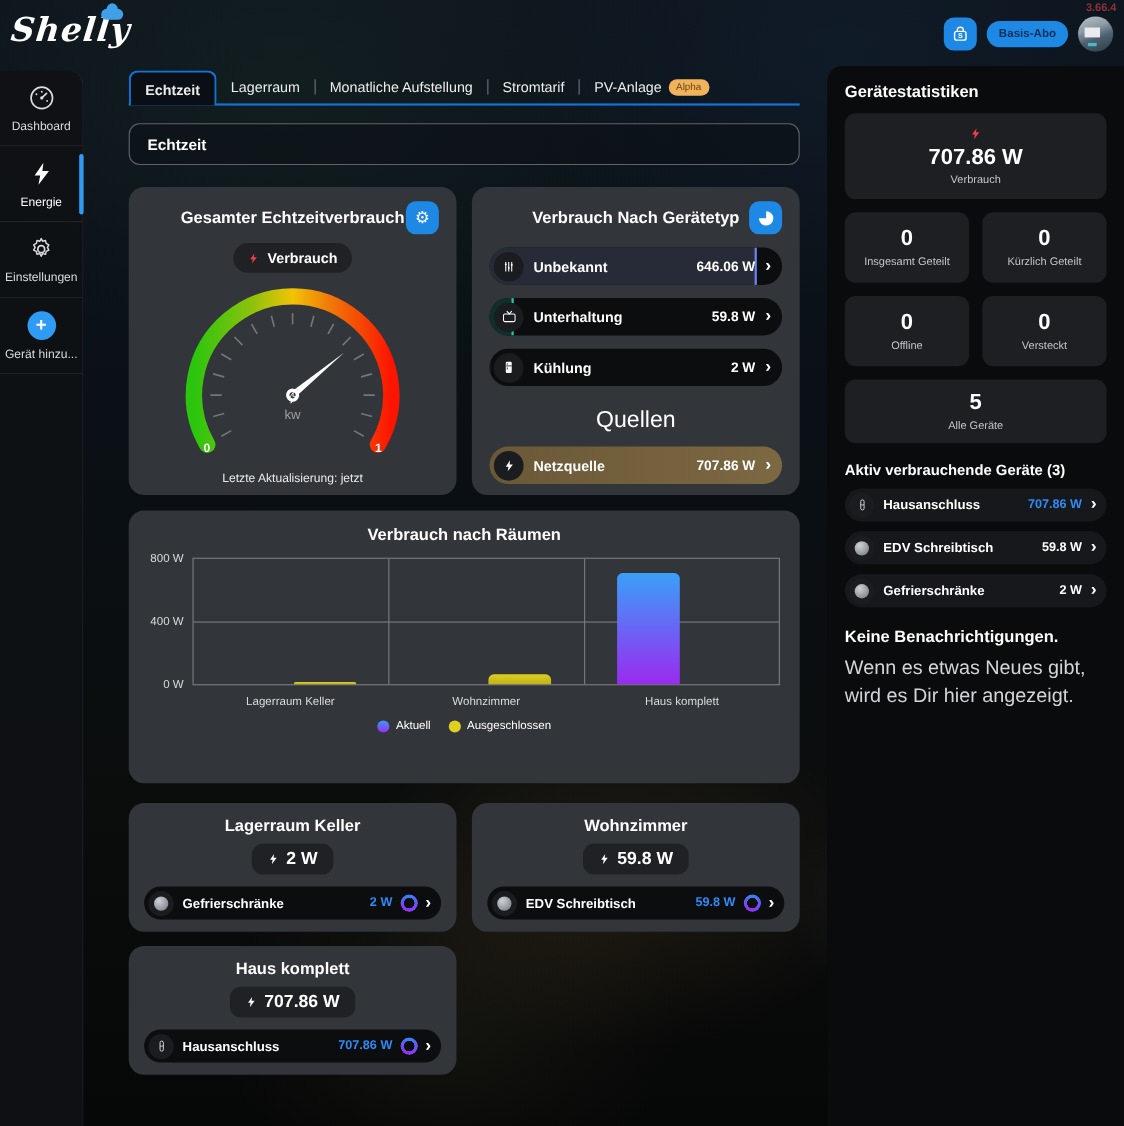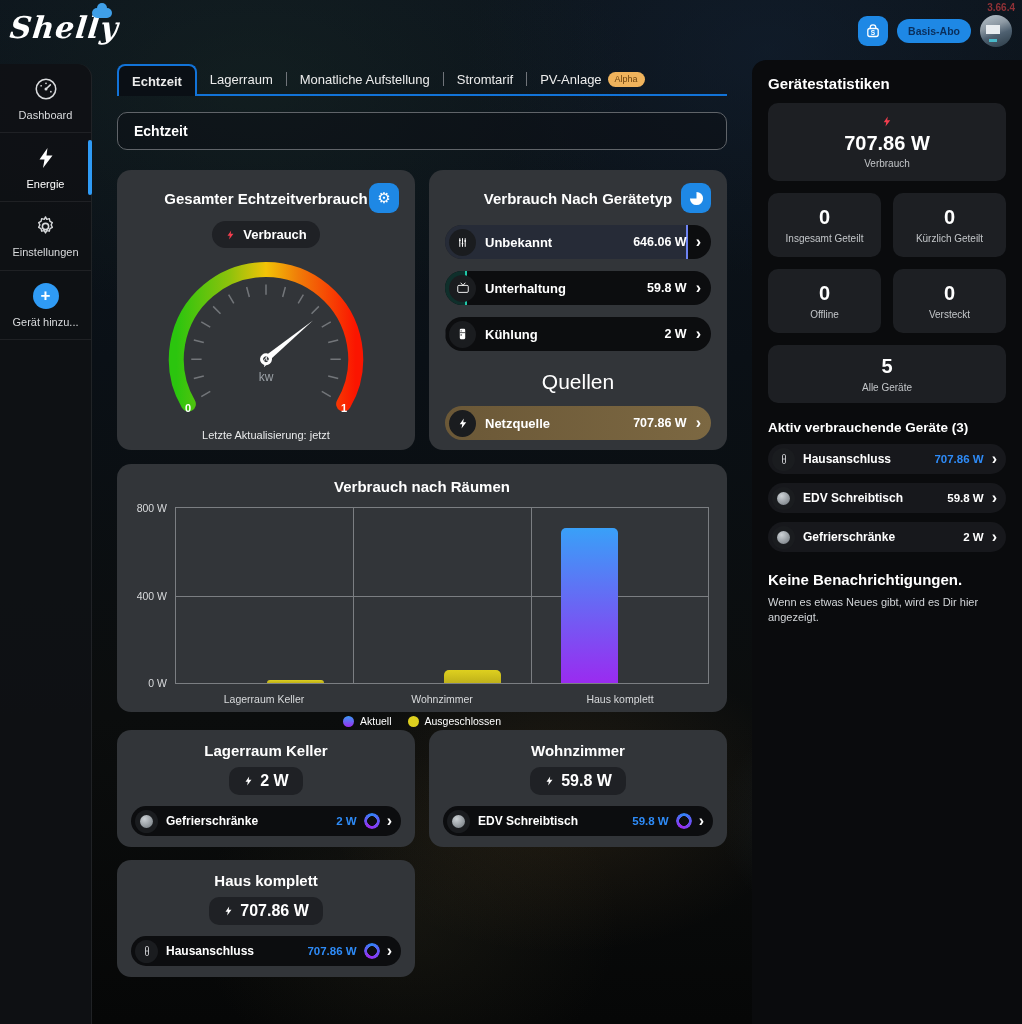--- a/index.html
+++ b/index.html
@@ -33,21 +33,21 @@
     display:flex; align-items:center; justify-content:center; cursor:pointer; }
   .sub-pill { height:24px; padding:0 11px; border-radius:13px; background:#1e88e5;
     display:flex; align-items:center; font-size:10.5px; font-weight:bold; color:#0a2f5c; cursor:pointer; }
   .avatar { width:32px; height:32px; border-radius:50%; overflow:hidden;
     background:
       linear-gradient(160deg, #b9c3cb 0%, #8e9aa4 35%, #4e6070 60%, #2b3b46 100%); position:relative; }
   .avatar::after { content:""; position:absolute; left:6px; top:10px; width:14px; height:9px;
     background:#e8ecef; box-shadow:0 11px 0 -3px #49b8c8; }
 
   
-  .sidebar { position:absolute; left:0; top:64px; bottom:0; width:92px;
+  .sidebar { position:absolute; left:0; top:64px; bottom:0; width:76px;
     background:rgba(15,17,20,0.93); border-right:1px solid rgba(255,255,255,0.08);
     border-radius:0 14px 0 0; }
   .side-item { height:69px; display:flex; flex-direction:column; align-items:center; justify-content:center;
     gap:7px; border-bottom:1px solid rgba(255,255,255,0.07); position:relative; cursor:pointer; }
   .side-item .lbl { font-size:11px; color:#d9dbdd; max-width:80px; white-space:nowrap; overflow:hidden; }
   .side-item.active .lbl { color:#fff; }
   .active-bar { position:absolute; right:-1px; top:7px; width:4px; height:55px; background:#2f9bf5; border-radius:3px; }
   .plus-circle { width:26px; height:26px; border-radius:50%; background:#2f9bf5; display:flex;
     align-items:center; justify-content:center; font-size:17px; font-weight:bold; color:#fff; line-height:1; }
 
@@ -96,21 +96,21 @@
   .ticon { width:27px; height:27px; border-radius:50%; background:#1a1c1f; flex:none;
     display:flex; align-items:center; justify-content:center; margin-right:9px; }
   .tlabel { flex:1; font-size:13px; font-weight:bold; white-space:nowrap; overflow:hidden; }
   .tvalue { font-size:12.5px; font-weight:bold; margin-right:9px; }
   .chev { color:#fff; font-size:16px; font-weight:bold; line-height:1; }
   .quellen { text-align:center; font-size:21px; margin-top:19px; }
   .trow.source { background:linear-gradient(90deg,#6b5837,#7c6842); }
 
   
   .chart-card { width:610px; height:248px; margin-top:14px; padding:14px 18px; }
-  .plot-outer { position:relative; margin-left:40px; margin-top:12px; height:177px; }
+  .plot-outer { position:relative; margin-left:40px; margin-top:12px; height:116px; }
   .plot { position:absolute; inset:0; border:1px solid #7b7e82; display:grid; grid-template-columns:1fr 1fr 1fr; }
   .pcol { position:relative; }
   .pcol + .pcol { border-left:1px solid #7b7e82; }
   .midline { position:absolute; left:0; right:0; top:50%; height:1px; background:#7b7e82; z-index:0; }
   .bars { position:absolute; left:0; right:0; bottom:0; top:0; display:flex; align-items:flex-end;
     justify-content:center; gap:4px; z-index:1; }
   .bar { width:57px; border-radius:5px 5px 0 0; }
   .bar.s0 { background:linear-gradient(180deg,#39a0f8 0%,#9a2bf0 100%); }
   .bar.s1 { background:linear-gradient(180deg,#ded01f 0%,#bfb11a 100%); }
   .ylab { position:absolute; right:100%; padding-right:8px; font-size:10.5px; color:#d8dadc; white-space:nowrap; }
@@ -153,21 +153,21 @@
   .sp-tile { background:#1d1f23; border-radius:10px; padding:13px 4px; text-align:center; }
   .sp-tile .v { font-size:20px; font-weight:bold; }
   .sp-tile .l { font-size:10px; color:#c3c6c9; margin-top:4px; }
   .sp-wide { grid-column:1 / span 2; padding:10px 4px; }
   .sp-heading { font-size:13.5px; font-weight:bold; margin-top:17px; }
   .sp-row { margin-top:9px; height:30px; background:#17181c; border-radius:15px;
     display:flex; align-items:center; padding:0 9px 0 4px; cursor:pointer; }
   .sp-row .dev-val { color:#fff; }
   .sp-row.hl .dev-val { color:#2e8bf7; }
   .sp-notif-h { font-size:15px; font-weight:bold; margin-top:19px; }
-  .sp-notif-t { font-size:11px; color:#d3d6d9; margin-top:7px; line-height:1.4; width:230px; }
+  .sp-notif-t { font-size:18px; color:#d3d6d9; margin-top:7px; line-height:1.4; width:230px; }
 </style>
 </head>
 <body>
 
 <div class="topbar">
   <div class="logo">
     <span class="logo-text">Shelly</span>
     <span class="logo-cloud"></span>
   </div>
   <div class="version">3.66.4</div>

